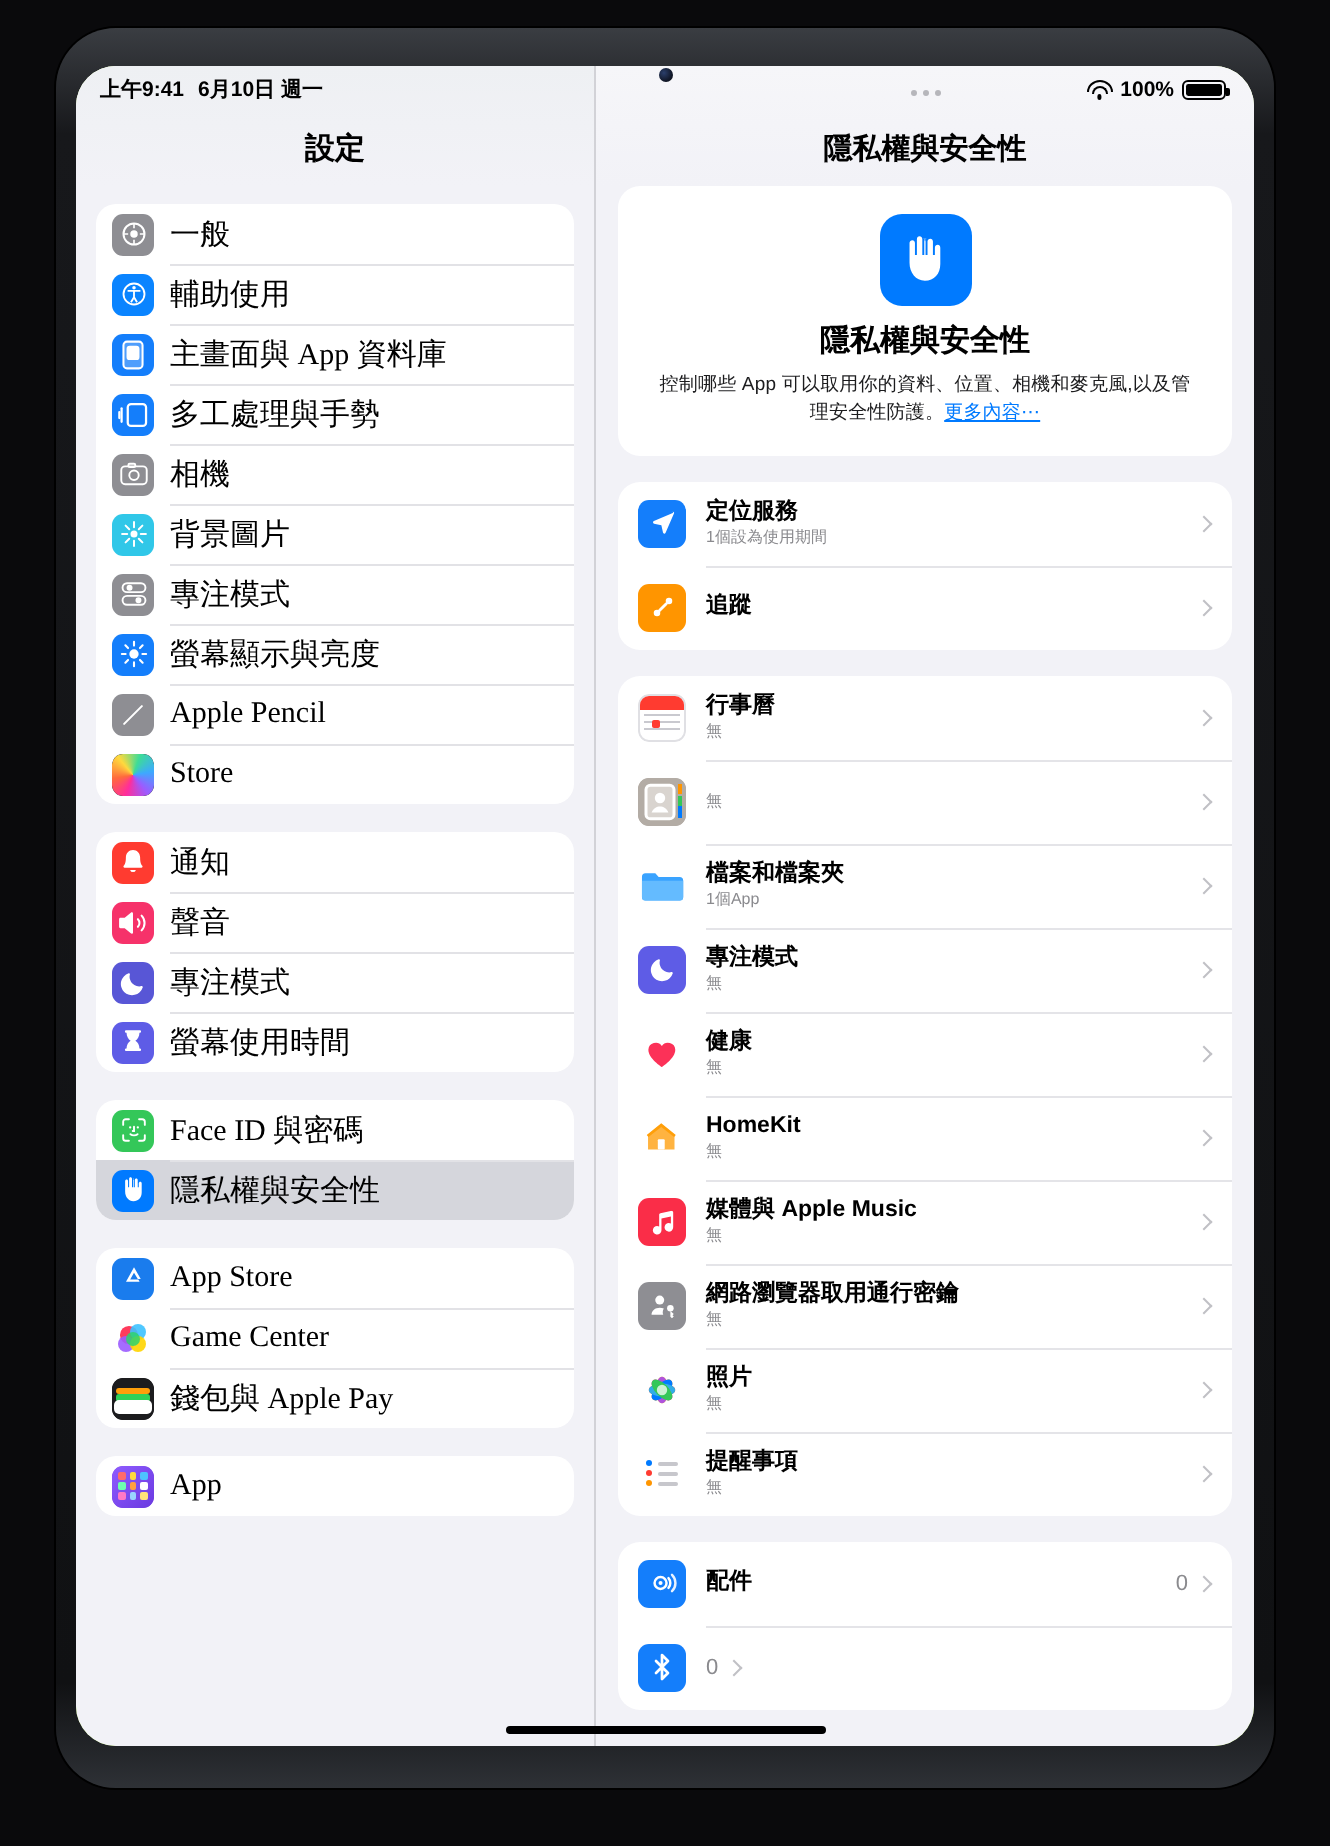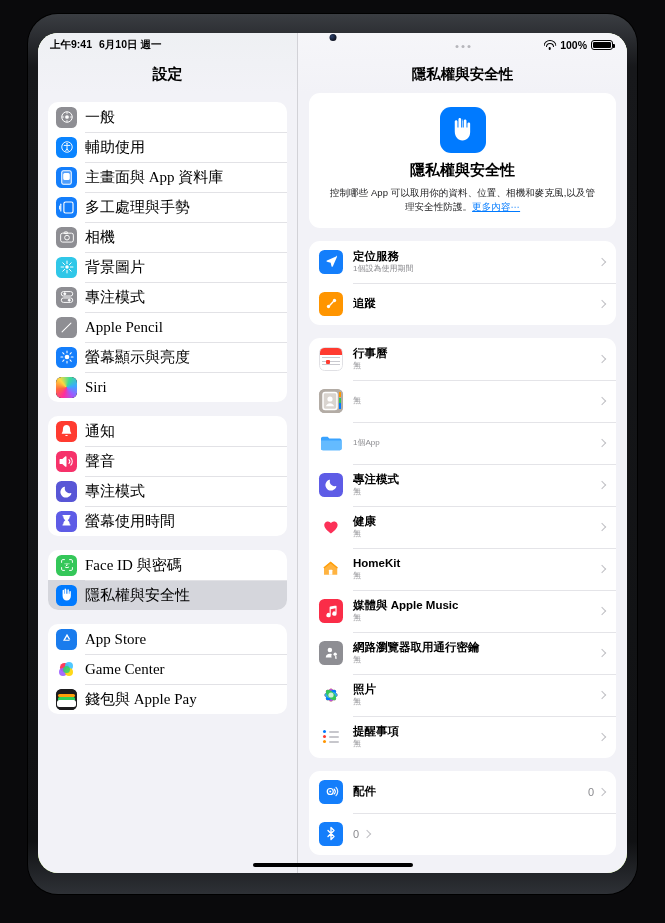--- a/index.html
+++ b/index.html
@@ -323,43 +323,43 @@
                 <svg width="14" height="14" viewBox="0 0 22 22" fill="none" stroke="#fff" stroke-width="1.5">
                   <rect x="2" y="2.5" width="18" height="7" rx="3.5"></rect>
                   <circle cx="7.5" cy="6" r="1.6" fill="#fff"></circle>
                   <rect x="2" y="12.5" width="18" height="7" rx="3.5"></rect>
                   <circle cx="14.5" cy="16" r="1.6" fill="#fff"></circle>
                 </svg>
               </span>
               <span class="lbl">專注模式</span>
             </div>
             <div class="srow">
-              <span class="ic" style="background: rgb(142, 142, 147);">
-                <svg width="15" height="15" viewBox="0 0 22 22" fill="none" stroke="#fff" stroke-width="1.5" stroke-linecap="round">
-                  <path d="M4.5 17.5L17.5 4.5"></path>
-                </svg>
-              </span>
-              <span class="lbl">Apple Pencil</span>
-            </div>
-            <div class="srow">
               <span class="ic" style="background: rgb(20, 126, 251);">
                 <svg width="14" height="14" viewBox="0 0 24 24" fill="#fff">
                   <circle cx="12" cy="12" r="4"></circle>
                   <g stroke="#fff" stroke-width="1.8" stroke-linecap="round">
                     <path d="M12 1.6v3.2M12 19.2v3.2M1.6 12h3.2M19.2 12h3.2M4.6 4.6l2.3 2.3M17.1 17.1l2.3 2.3M19.4 4.6l-2.3 2.3M6.9 17.1l-2.3 2.3"></path>
                   </g>
                 </svg>
               </span>
               <span class="lbl">螢幕顯示與亮度</span>
             </div>
             <div class="srow">
+              <span class="ic" style="background: rgb(142, 142, 147);">
+                <svg width="15" height="15" viewBox="0 0 22 22" fill="none" stroke="#fff" stroke-width="1.5" stroke-linecap="round">
+                  <path d="M4.5 17.5L17.5 4.5"></path>
+                </svg>
+              </span>
+              <span class="lbl">Apple Pencil</span>
+            </div>
+            <div class="srow">
               <span class="ic" style="background: rgb(43, 43, 53);">
                 <span style="display:block;width:100%;height:100%;border-radius:inherit;background:conic-gradient(from 200deg,#ff2d9b,#ff6a3d,#ffd93d,#3ddc97,#3da9ff,#9b5cff,#ff2d9b);"></span>
               </span>
-              <span class="lbl">Siri</span>
+              <span class="lbl">Store</span>
             </div>
           </div>
           <div class="group">
             <div class="srow">
               <span class="ic" style="background: rgb(255, 59, 48);">
                 <svg width="13" height="14" viewBox="0 0 20 22" fill="#fff">
                   <path d="M10 1.6c-3.3 0-5.6 2.5-5.6 5.9 0 3.7-.6 5.2-1.7 6.5-.5.6-.1 1.5.7 1.5h13.2c.8 0 1.2-.9.7-1.5-1.1-1.3-1.7-2.8-1.7-6.5 0-3.4-2.3-5.9-5.6-5.9z"></path>
                   <path d="M7.7 17.2a2.4 2.4 0 004.6 0z"></path>
                 </svg>
               </span>
@@ -439,20 +439,40 @@
             </div>
             <div class="srow">
               <span class="ic" style="background: rgb(28, 28, 30);">
                 <span style="display:block;width:100%;height:100%;border-radius:inherit;background:#1c1c1e;position:relative;overflow:hidden;">
         <span style="position:absolute;left:10%;top:24%;width:80%;height:16%;background:#ff9f0a;border-radius:1.5px;"></span>
         <span style="position:absolute;left:10%;top:42%;width:80%;height:16%;background:#30d158;border-radius:1.5px;"></span>
         <span style="position:absolute;left:6%;bottom:14%;width:88%;height:30%;background:#fff;border-radius:2.5px;"></span>
       </span>
               </span>
               <span class="lbl">錢包與 Apple Pay</span>
+            </div>
+          </div>
+          <div class="group">
+            <div class="srow">
+              <span class="ic" style="background: rgb(125, 76, 224);">
+                <span style="display:block;width:100%;height:100%;border-radius:inherit;background:linear-gradient(135deg,#8f5bff,#6a3ae0);position:relative;">
+        <span style="position:absolute;left:16%;top:18%;width:68%;height:64%;display:grid;grid-template-columns:repeat(3,1fr);grid-template-rows:repeat(3,1fr);gap:10%;">
+          <i style="background:#ff6b6b;border-radius:1px;"></i>
+                    <i style="background:#ffd93d;border-radius:1px;"></i>
+                    <i style="background:#4ec3ff;border-radius:1px;"></i>
+          <i style="background:#6effb0;border-radius:1px;"></i>
+                    <i style="background:#ff9f40;border-radius:1px;"></i>
+                    <i style="background:#ffffff;border-radius:1px;"></i>
+          <i style="background:#ff79c6;border-radius:1px;"></i>
+                    <i style="background:#9ad4ff;border-radius:1px;"></i>
+                    <i style="background:#ffe27a;border-radius:1px;"></i>
+        </span>
+                </span>
+              </span>
+              <span class="lbl">App</span>
             </div>
           </div>
         </div>
     </div>
 
     <div class="detail">
       <div class="detail-header">
         <div class="multitask">
             <i></i>
             <i></i>
@@ -536,20 +556,21 @@
               <div class="drow">
                 <span class="ic" style="background: rgb(255, 255, 255);">
                   <span style="display:block;width:100%;height:100%;border-radius:inherit;background:#fff;position:relative;display:flex;align-items:center;justify-content:center;">
         <svg width="90%" height="72%" viewBox="0 0 22 17" fill="none">
                       <path d="M1 4.2a1.8 1.8 0 011.8-1.8h5l1.7 1.9h10.7A1.8 1.8 0 0122 6.1v8.4a1.8 1.8 0 01-1.8 1.8H2.8A1.8 1.8 0 011 14.5z" fill="#3aa3ff"></path>
                       <path d="M1 6.2h21v8.3a1.8 1.8 0 01-1.8 1.8H2.8A1.8 1.8 0 011 14.5z" fill="#64bbff"></path>
                     </svg>
       </span>
                 </span>
                 <span class="txt">
+                  <div class="t1">檔案和檔案夾</div>
                   <div class="t2">1個App</div>
                 </span>
                 <span class="chev"></span>
               </div>
               <div class="drow">
                 <span class="ic" style="background: rgb(94, 92, 230);">
                   <svg width="13" height="13" viewBox="0 0 20 20" fill="#fff">
                     <path d="M16.6 12.4A7.4 7.4 0 017.6 3.4a.7.7 0 00-.95-.82 8.6 8.6 0 1010.8 10.8.7.7 0 00-.85-.98z"></path>
                   </svg>
                 </span>

